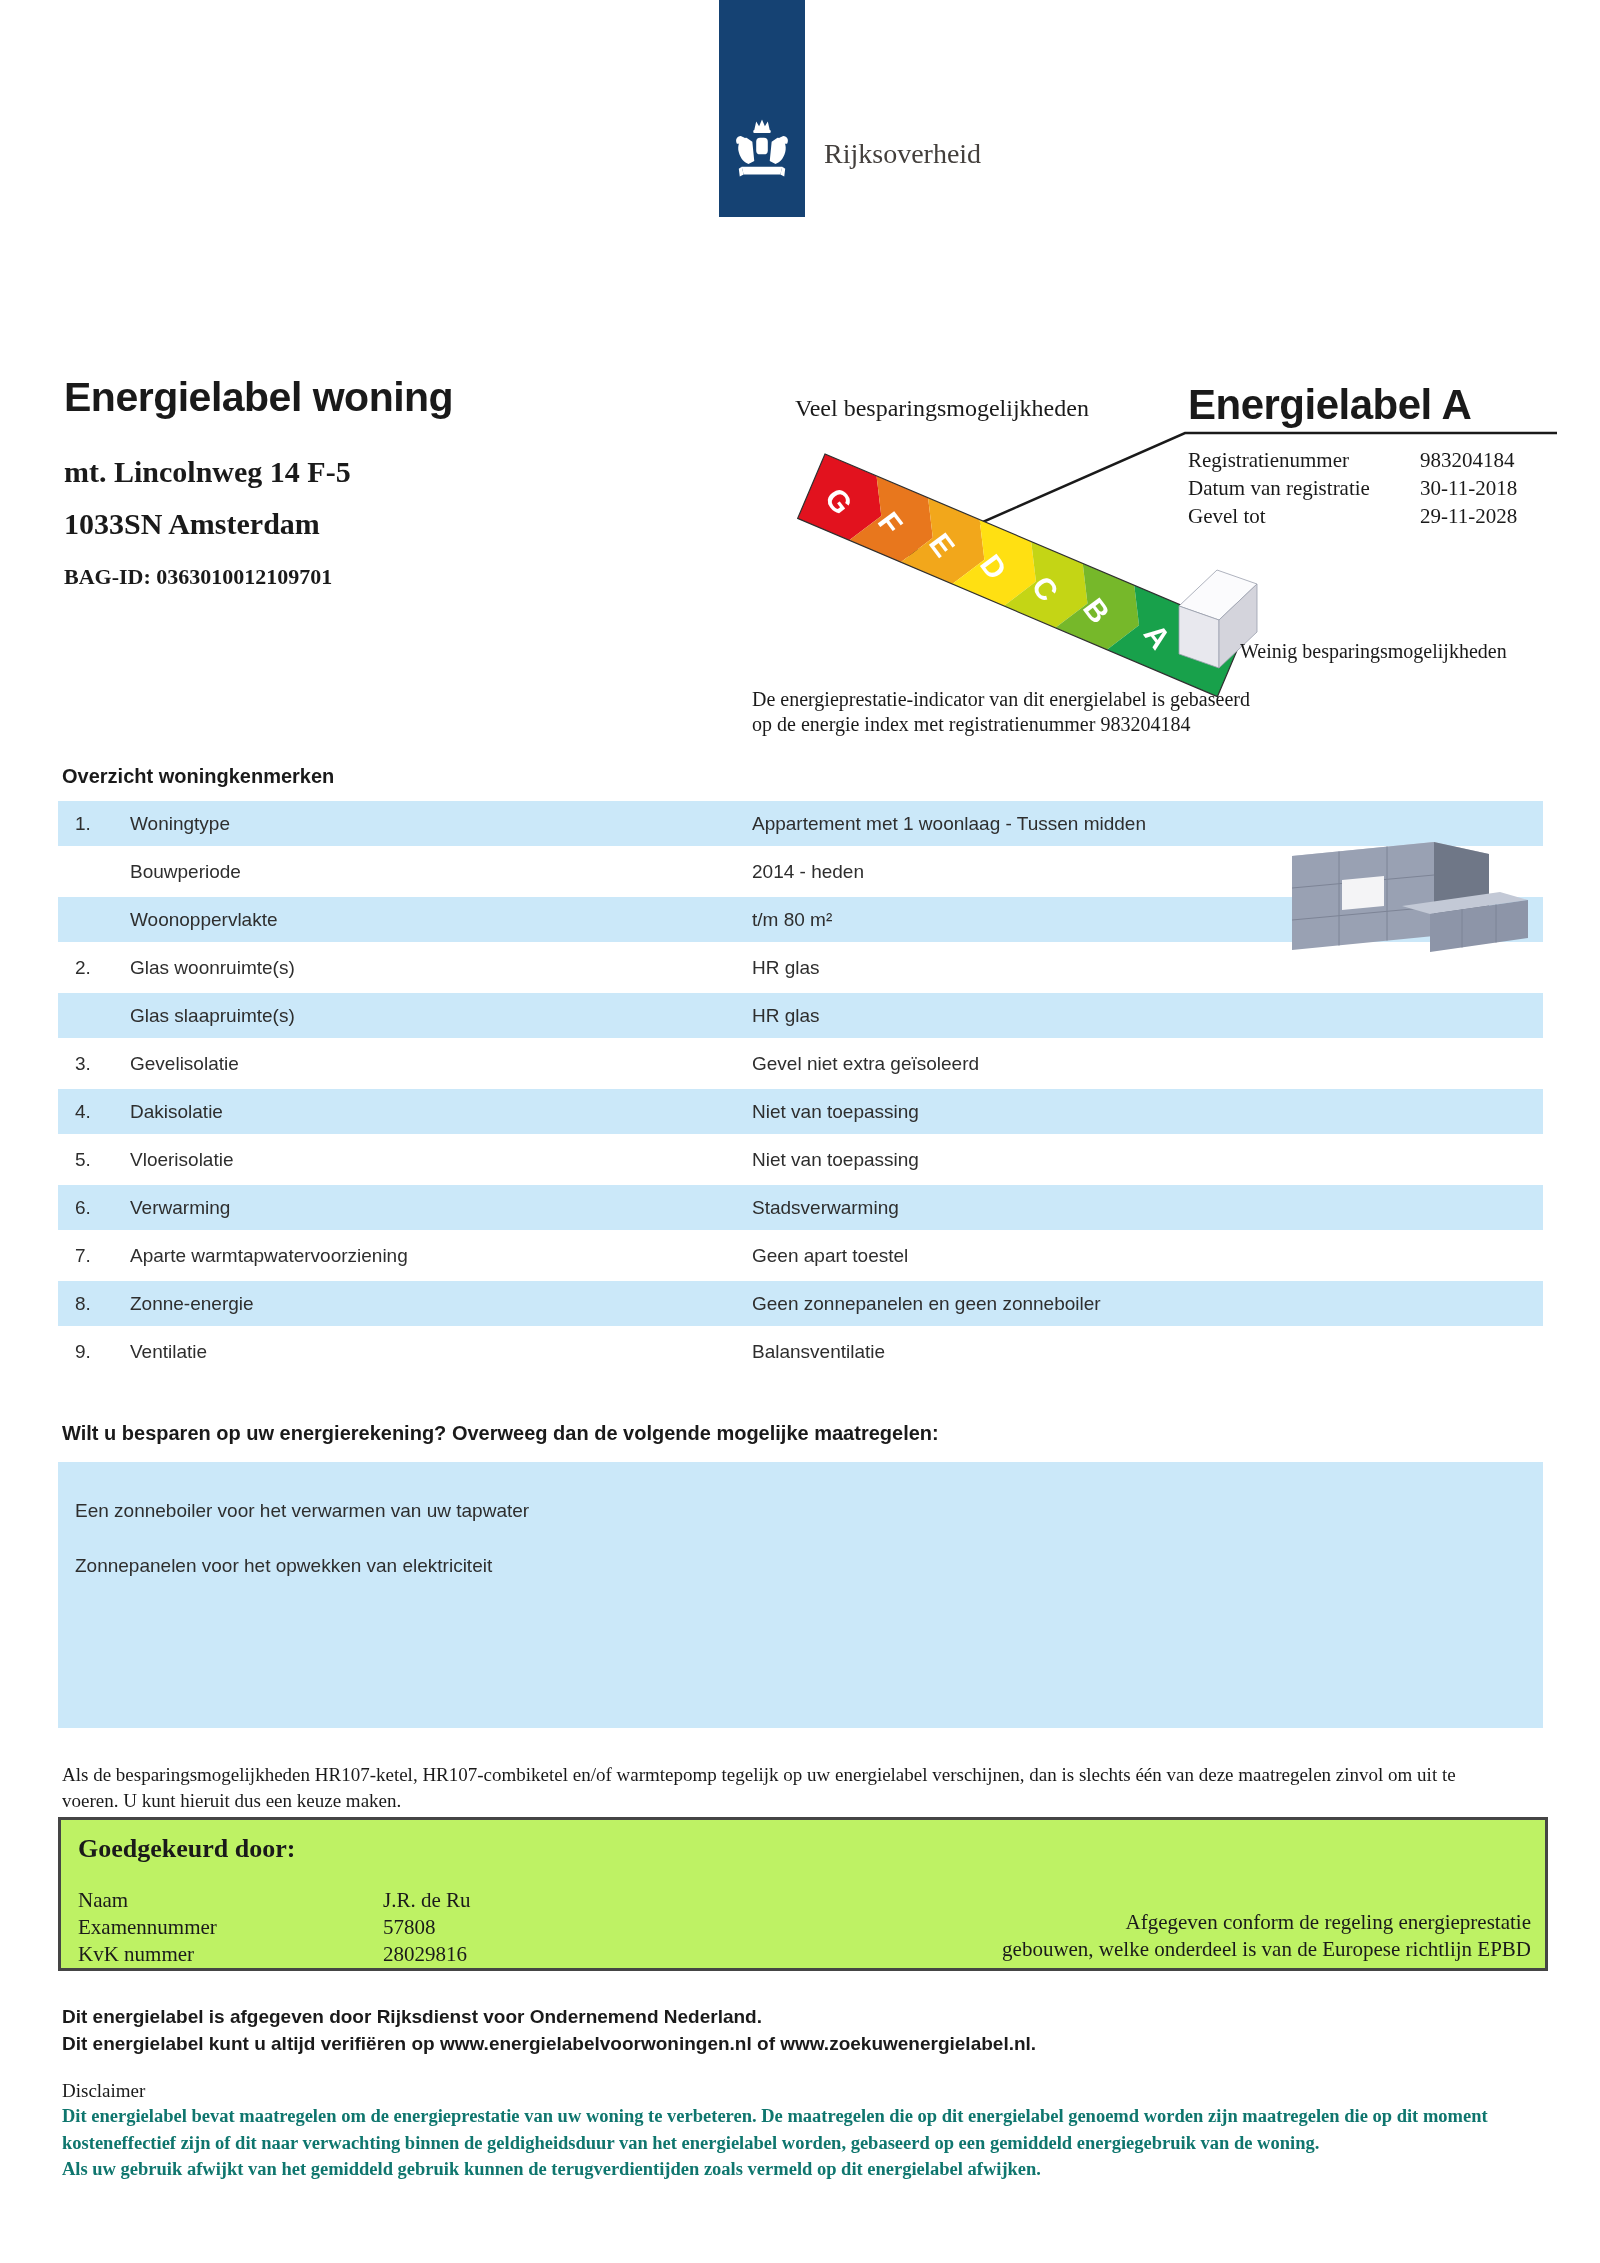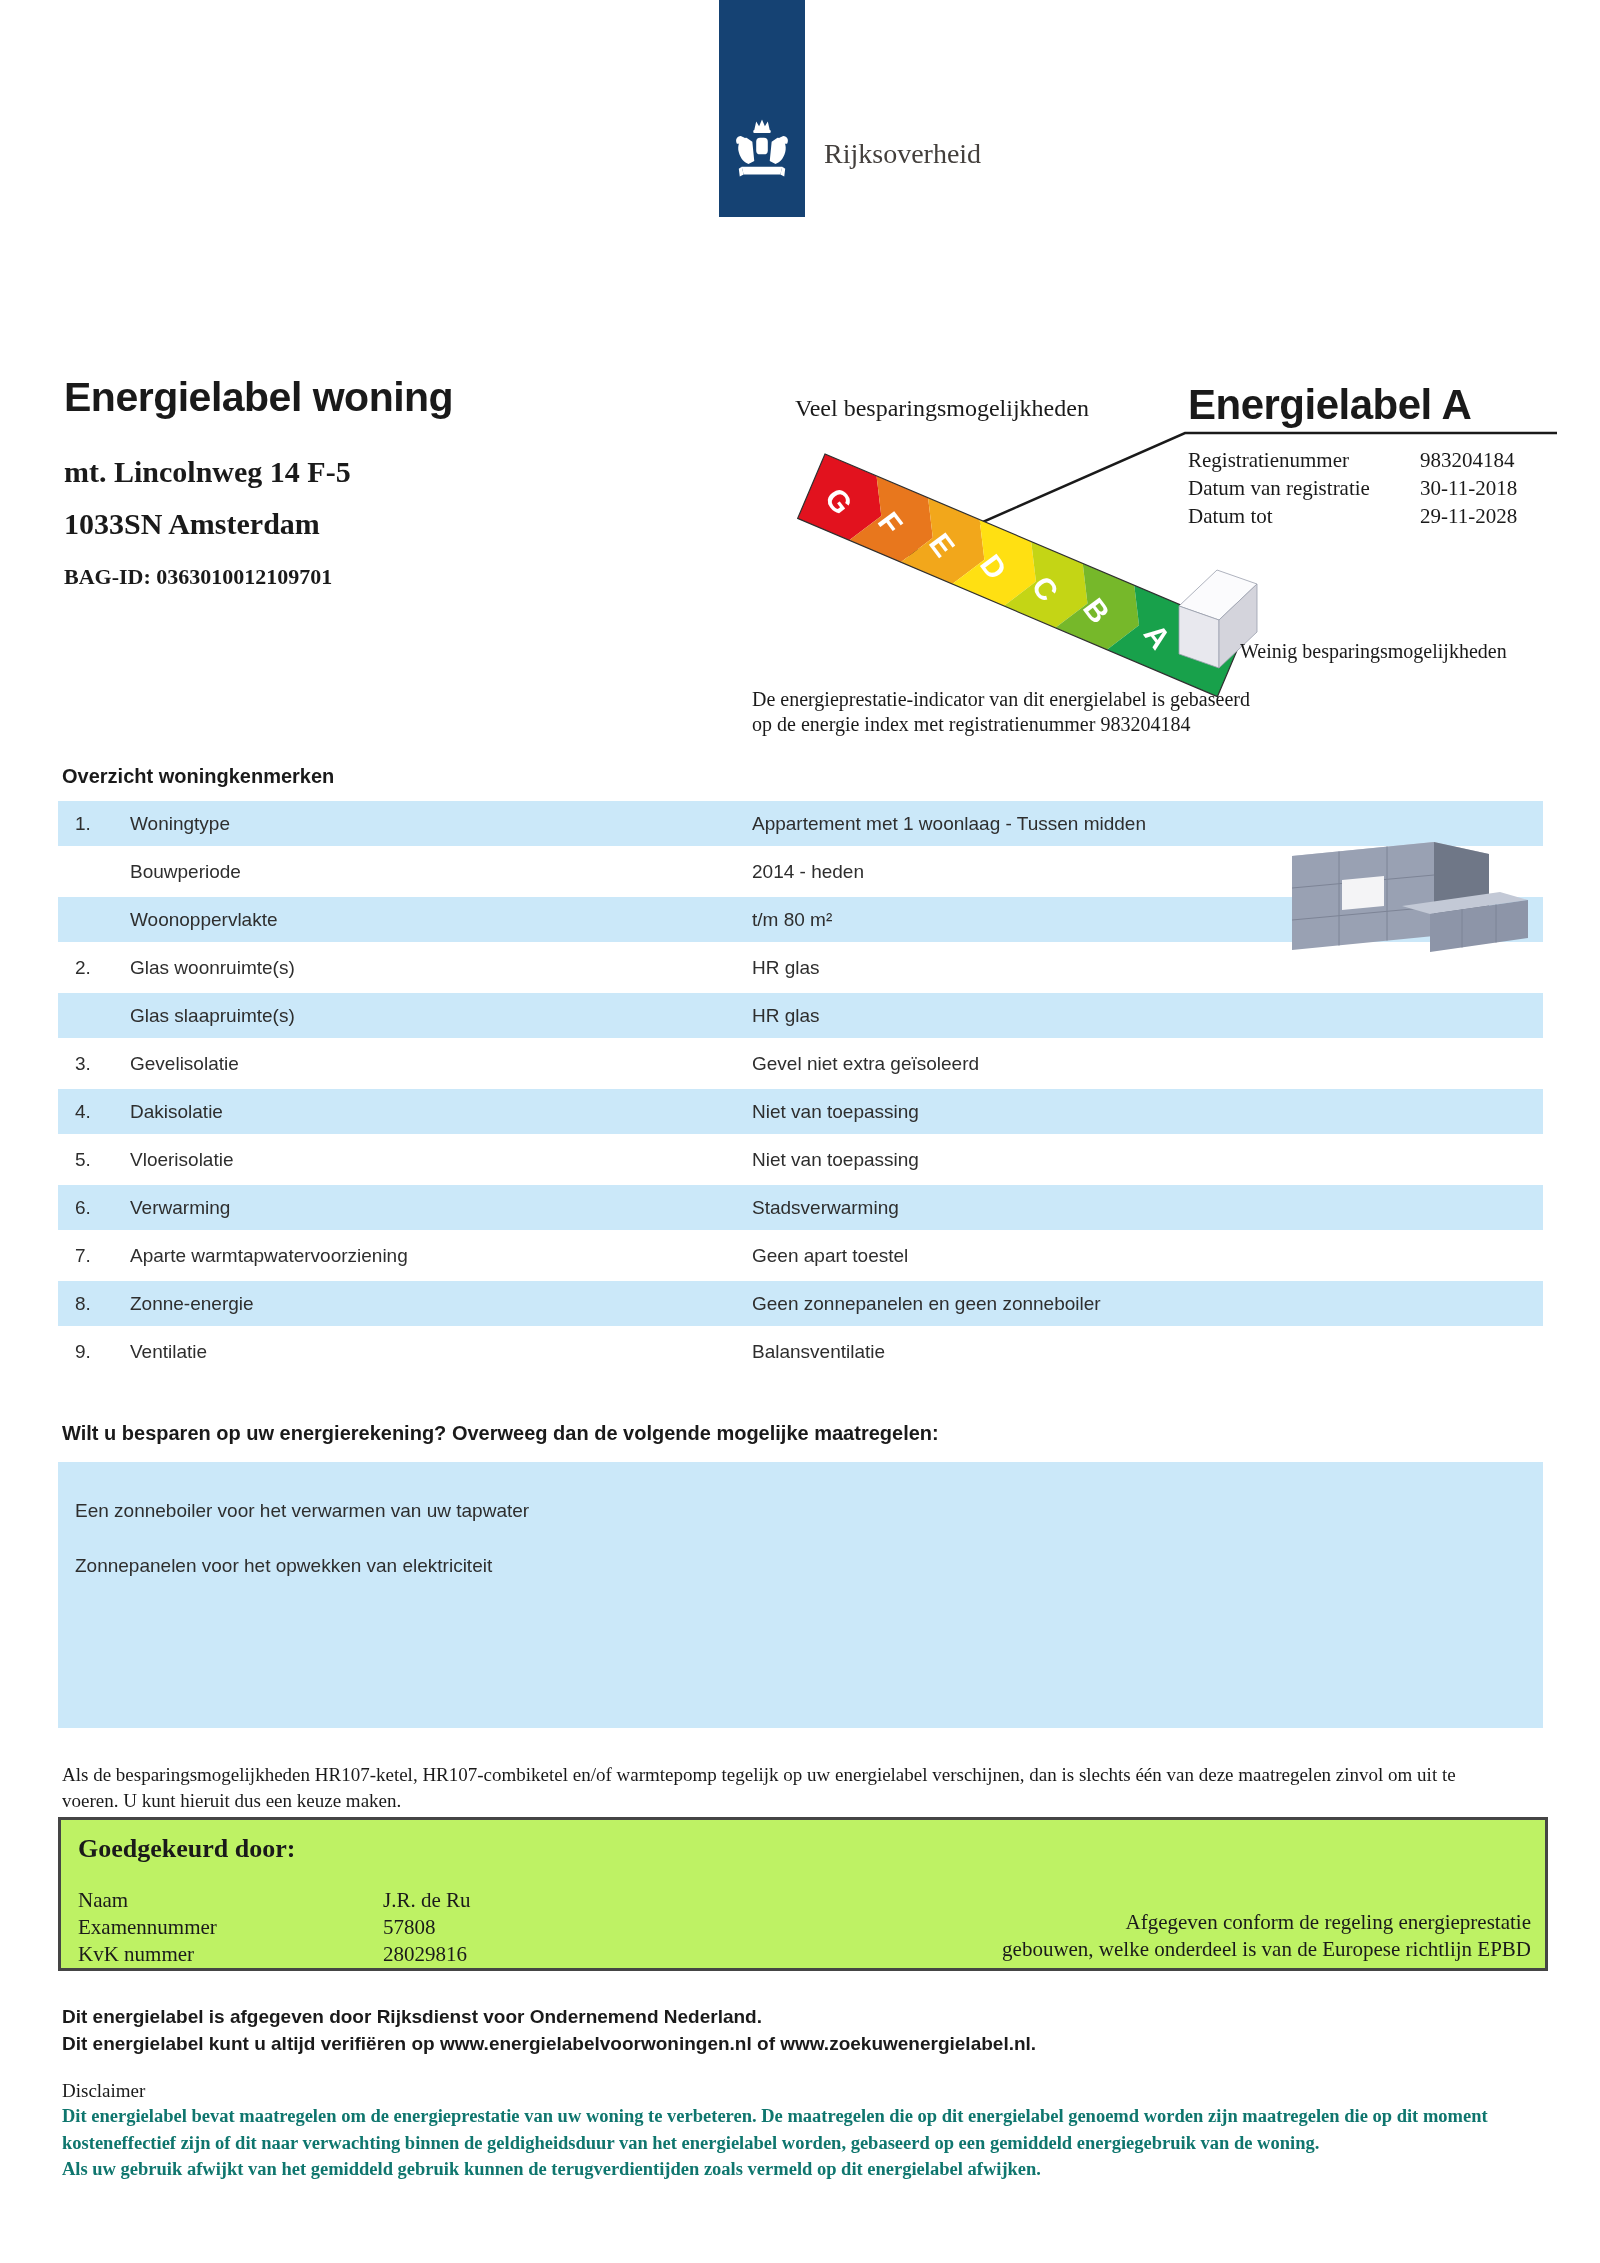--- a/index.html
+++ b/index.html
@@ -95,21 +95,21 @@
   <div class="abs sans" id="label-title">Energielabel A</div>
 
   <svg class="abs" id="pointer-line" width="680" height="145" viewBox="0 0 680 145">
     <polyline points="16,138 300,13 672,13" fill="none" stroke="#1a1a1a" stroke-width="2.5"></polyline>
   </svg>
 
   <div class="abs serif regrow reglabel regy0">Registratienummer</div>
   <div class="abs serif regrow regvalue regy0">983204184</div>
   <div class="abs serif regrow reglabel regy1">Datum van registratie</div>
   <div class="abs serif regrow regvalue regy1">30-11-2018</div>
-  <div class="abs serif regrow reglabel regy2">Datum tot</div>
+  <div class="abs serif regrow reglabel regy2">Gevel tot</div>
   <div class="abs serif regrow regvalue regy2">29-11-2028</div>
 
   <svg class="abs" id="ribbon" width="560" height="290" viewBox="0 0 560 290">
     <g transform="translate(30,34) rotate(23)" font-family="Liberation Sans, sans-serif" font-weight="bold" font-size="30">
       <polygon points="0,0 56,0 76,35 56,70 0,70" fill="#e2121e"></polygon>
       <polygon points="56,0 112,0 132,35 112,70 56,70 76,35" fill="#e8771d"></polygon>
       <polygon points="112,0 168,0 188,35 168,70 112,70 132,35" fill="#f2a71b"></polygon>
       <polygon points="168,0 224,0 244,35 224,70 168,70 188,35" fill="#ffe012"></polygon>
       <polygon points="224,0 280,0 300,35 280,70 224,70 244,35" fill="#c4d515"></polygon>
       <polygon points="280,0 336,0 356,35 336,70 280,70 300,35" fill="#76b82a"></polygon>

